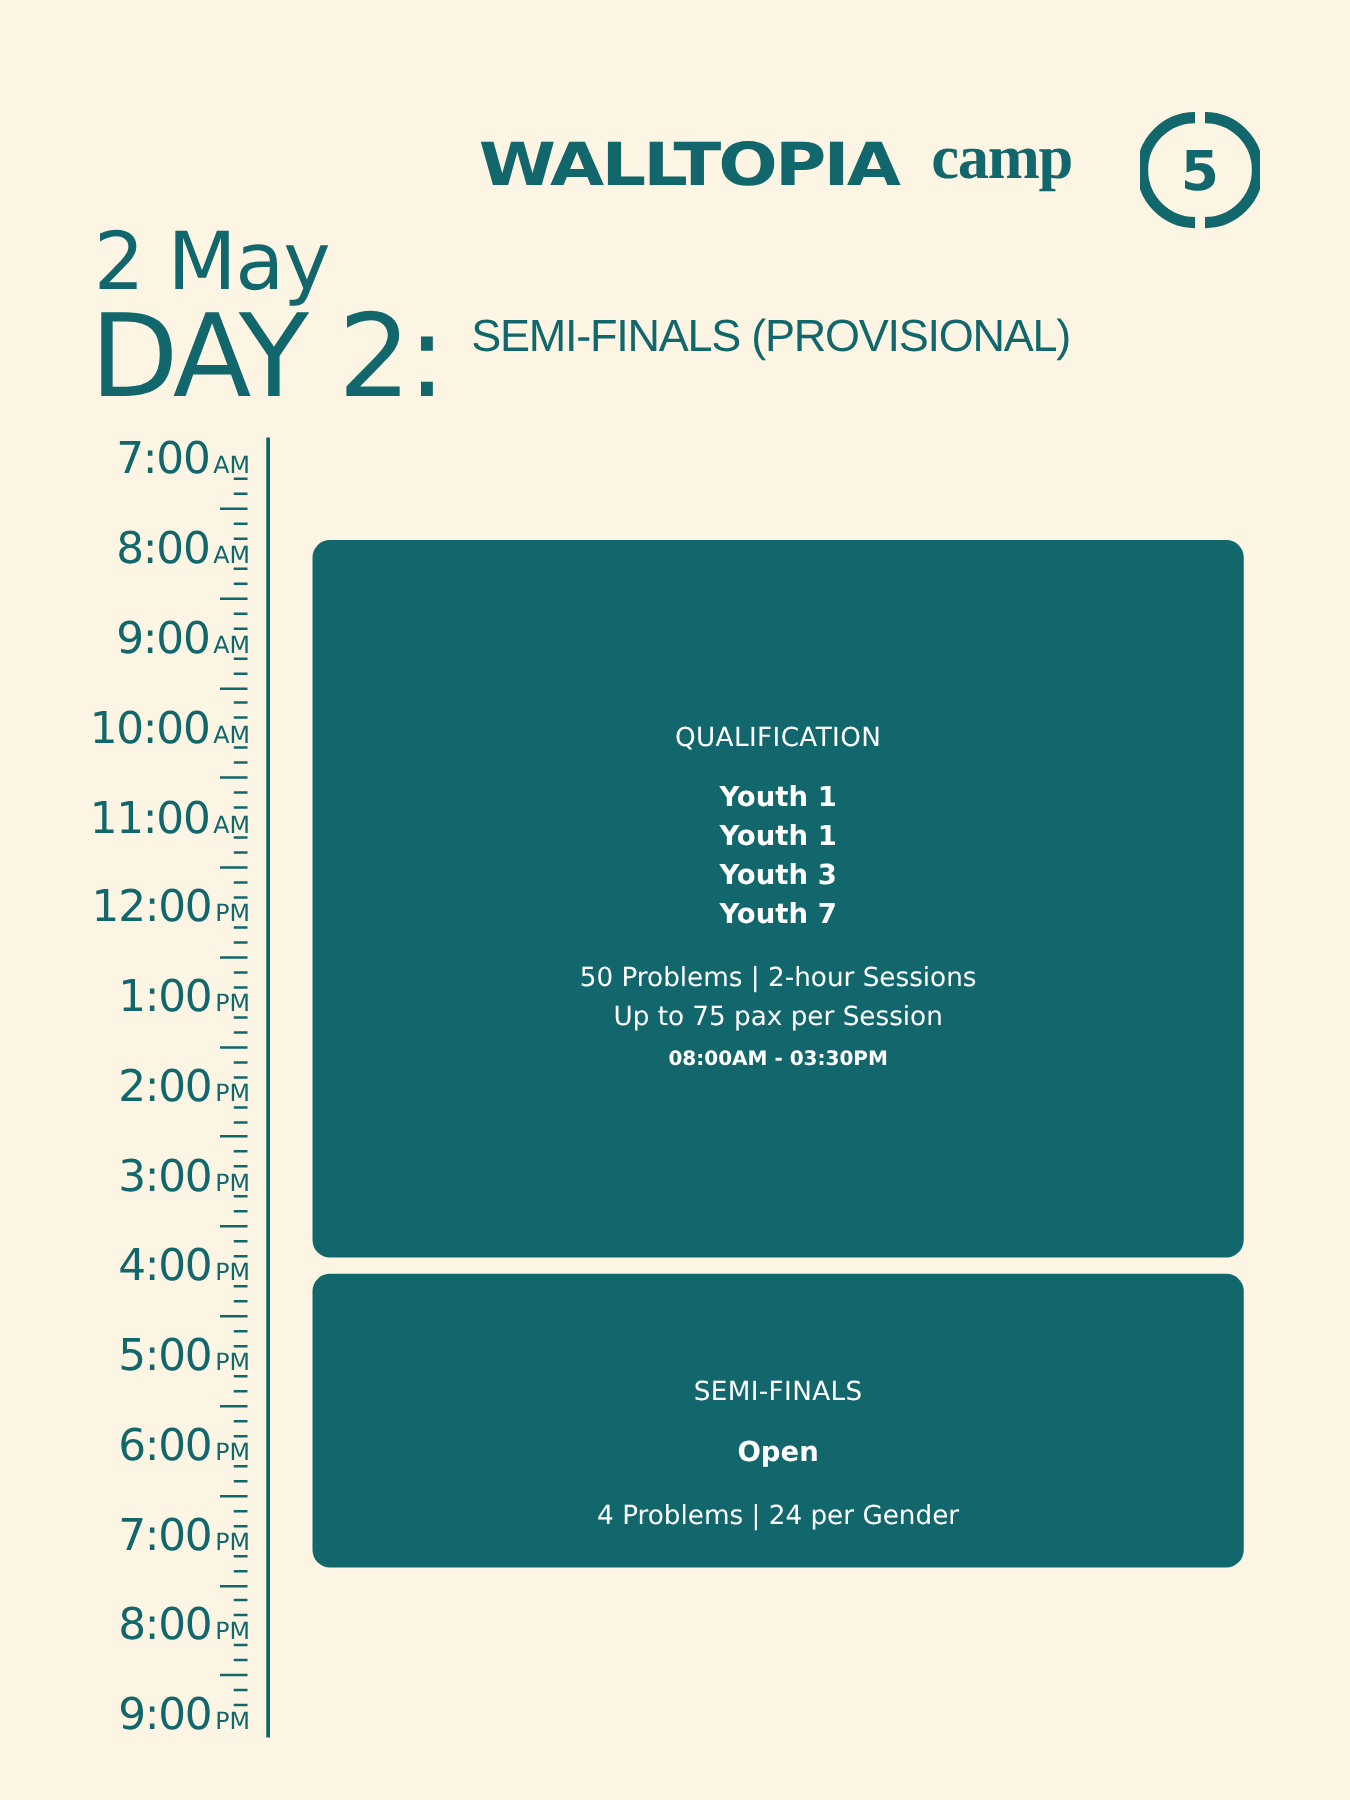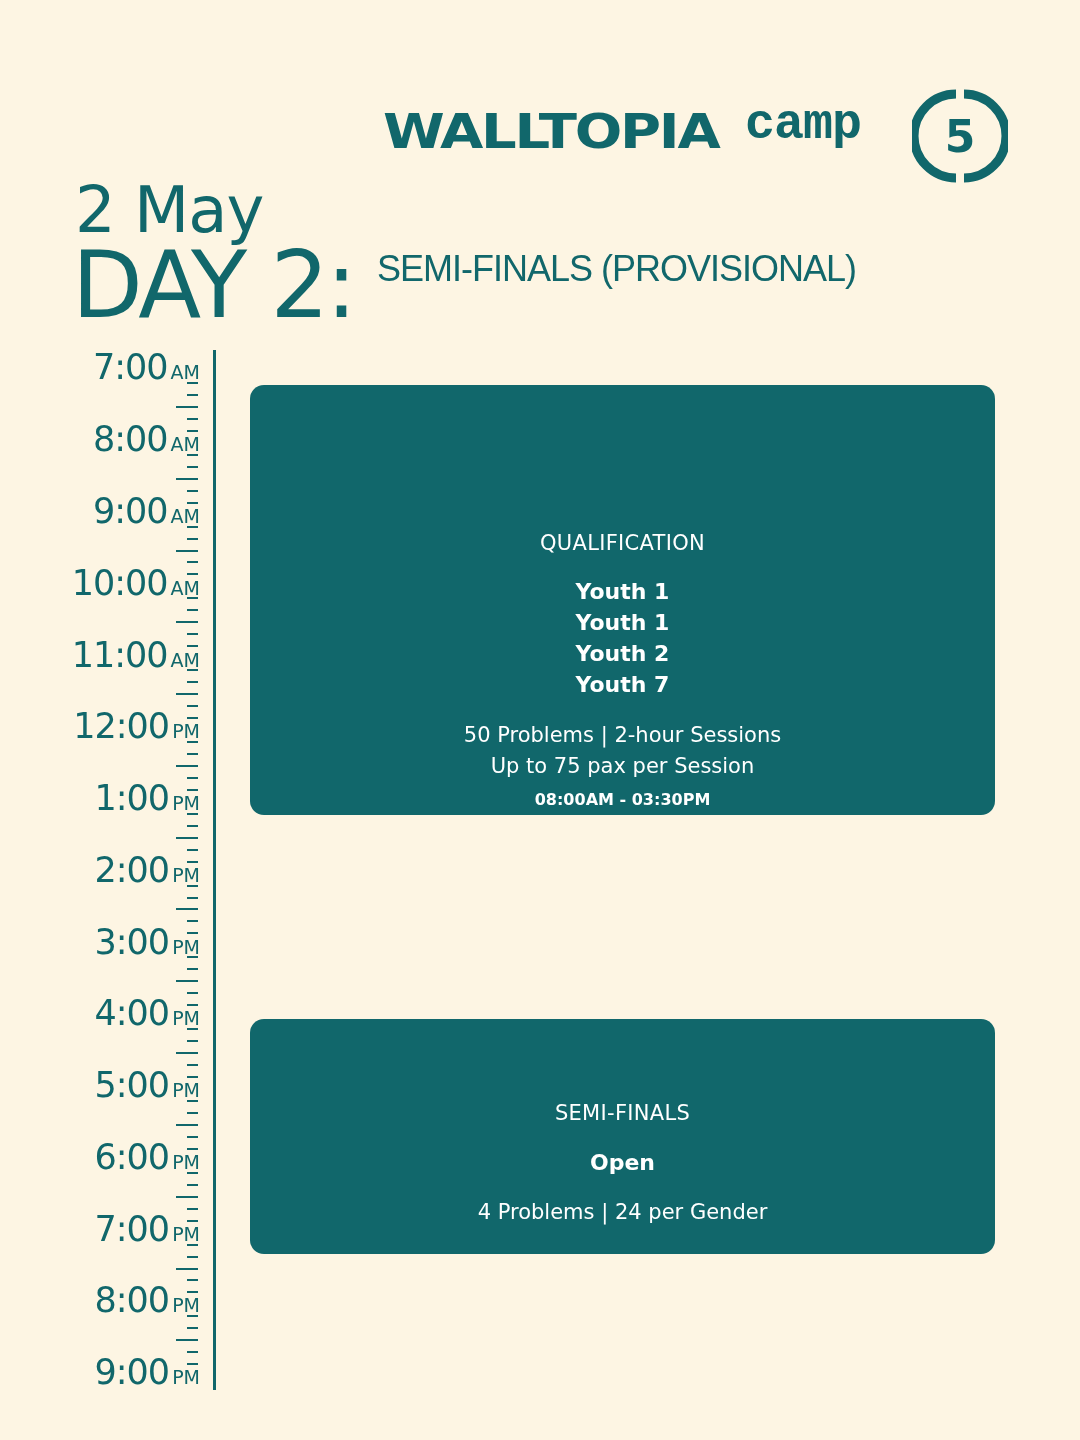--- a/index.html
+++ b/index.html
@@ -10,21 +10,21 @@
     color: #11676b;
   }
   .logo-walltopia {
     position: absolute; left: 383px; top: 108px;
     font-family: "DejaVu Sans", sans-serif; font-weight: 900;
     font-size: 50px; letter-spacing: -2px; line-height: 1;
     color: #11676b; transform: scaleX(1.12) scaleY(0.95); transform-origin: left top;
   }
   .logo-camp {
     position: absolute; left: 745px; top: 100px;
-    font-family: Liberation Mono, monospace; font-weight: 700;
+    font-family: Liberation Serif, serif; font-weight: 700;
     font-size: 50px; line-height: 1; color: #11676b; letter-spacing: -1px;
   }
   .logo-five {
     position: absolute; left: 912px; top: 88px; width: 96px; height: 96px;
   }
   .date {
     position: absolute; left: 75px; top: 178px;
     font-size: 64px; line-height: 1; font-weight: 400; letter-spacing: -1px;
   }
   .day {
@@ -163,26 +163,26 @@
     <div class="tick" style="top: 1268px; left: 176px; width: 22px;"></div>
     <div class="tick" style="top: 1279px; left: 187px; width: 11px;"></div>
     <div class="tick" style="top: 1291px; left: 187px; width: 11px;"></div>
     <div class="tick" style="top: 1315px; left: 187px; width: 11px;"></div>
     <div class="tick" style="top: 1327px; left: 187px; width: 11px;"></div>
     <div class="tick" style="top: 1339px; left: 176px; width: 22px;"></div>
     <div class="tick" style="top: 1351px; left: 187px; width: 11px;"></div>
     <div class="tick" style="top: 1363px; left: 187px; width: 11px;"></div>
   </div>
 
-<div class="block" style="top:385px;height:430px">
+<div class="block" style="top:432px;height:574px">
   <div class="heading" style="position:absolute;left:0;right:0;top:146px">QUALIFICATION</div>
   <div style="position:absolute;left:0;right:0;top:191px">
     <div class="group">Youth 1</div>
     <div class="group">Youth 1</div>
-    <div class="group">Youth 2</div>
+    <div class="group">Youth 3</div>
     <div class="group">Youth 7</div>
   </div>
   <div style="position:absolute;left:0;right:0;top:335px">
     <div class="desc">50 Problems | 2-hour Sessions</div>
     <div class="desc">Up to 75 pax per Session</div>
   </div>
   <div class="time" style="position:absolute;left:0;right:0;top:405px">08:00AM - 03:30PM</div>
 </div>
 
 <div class="block" style="top:1019px;height:235px">

